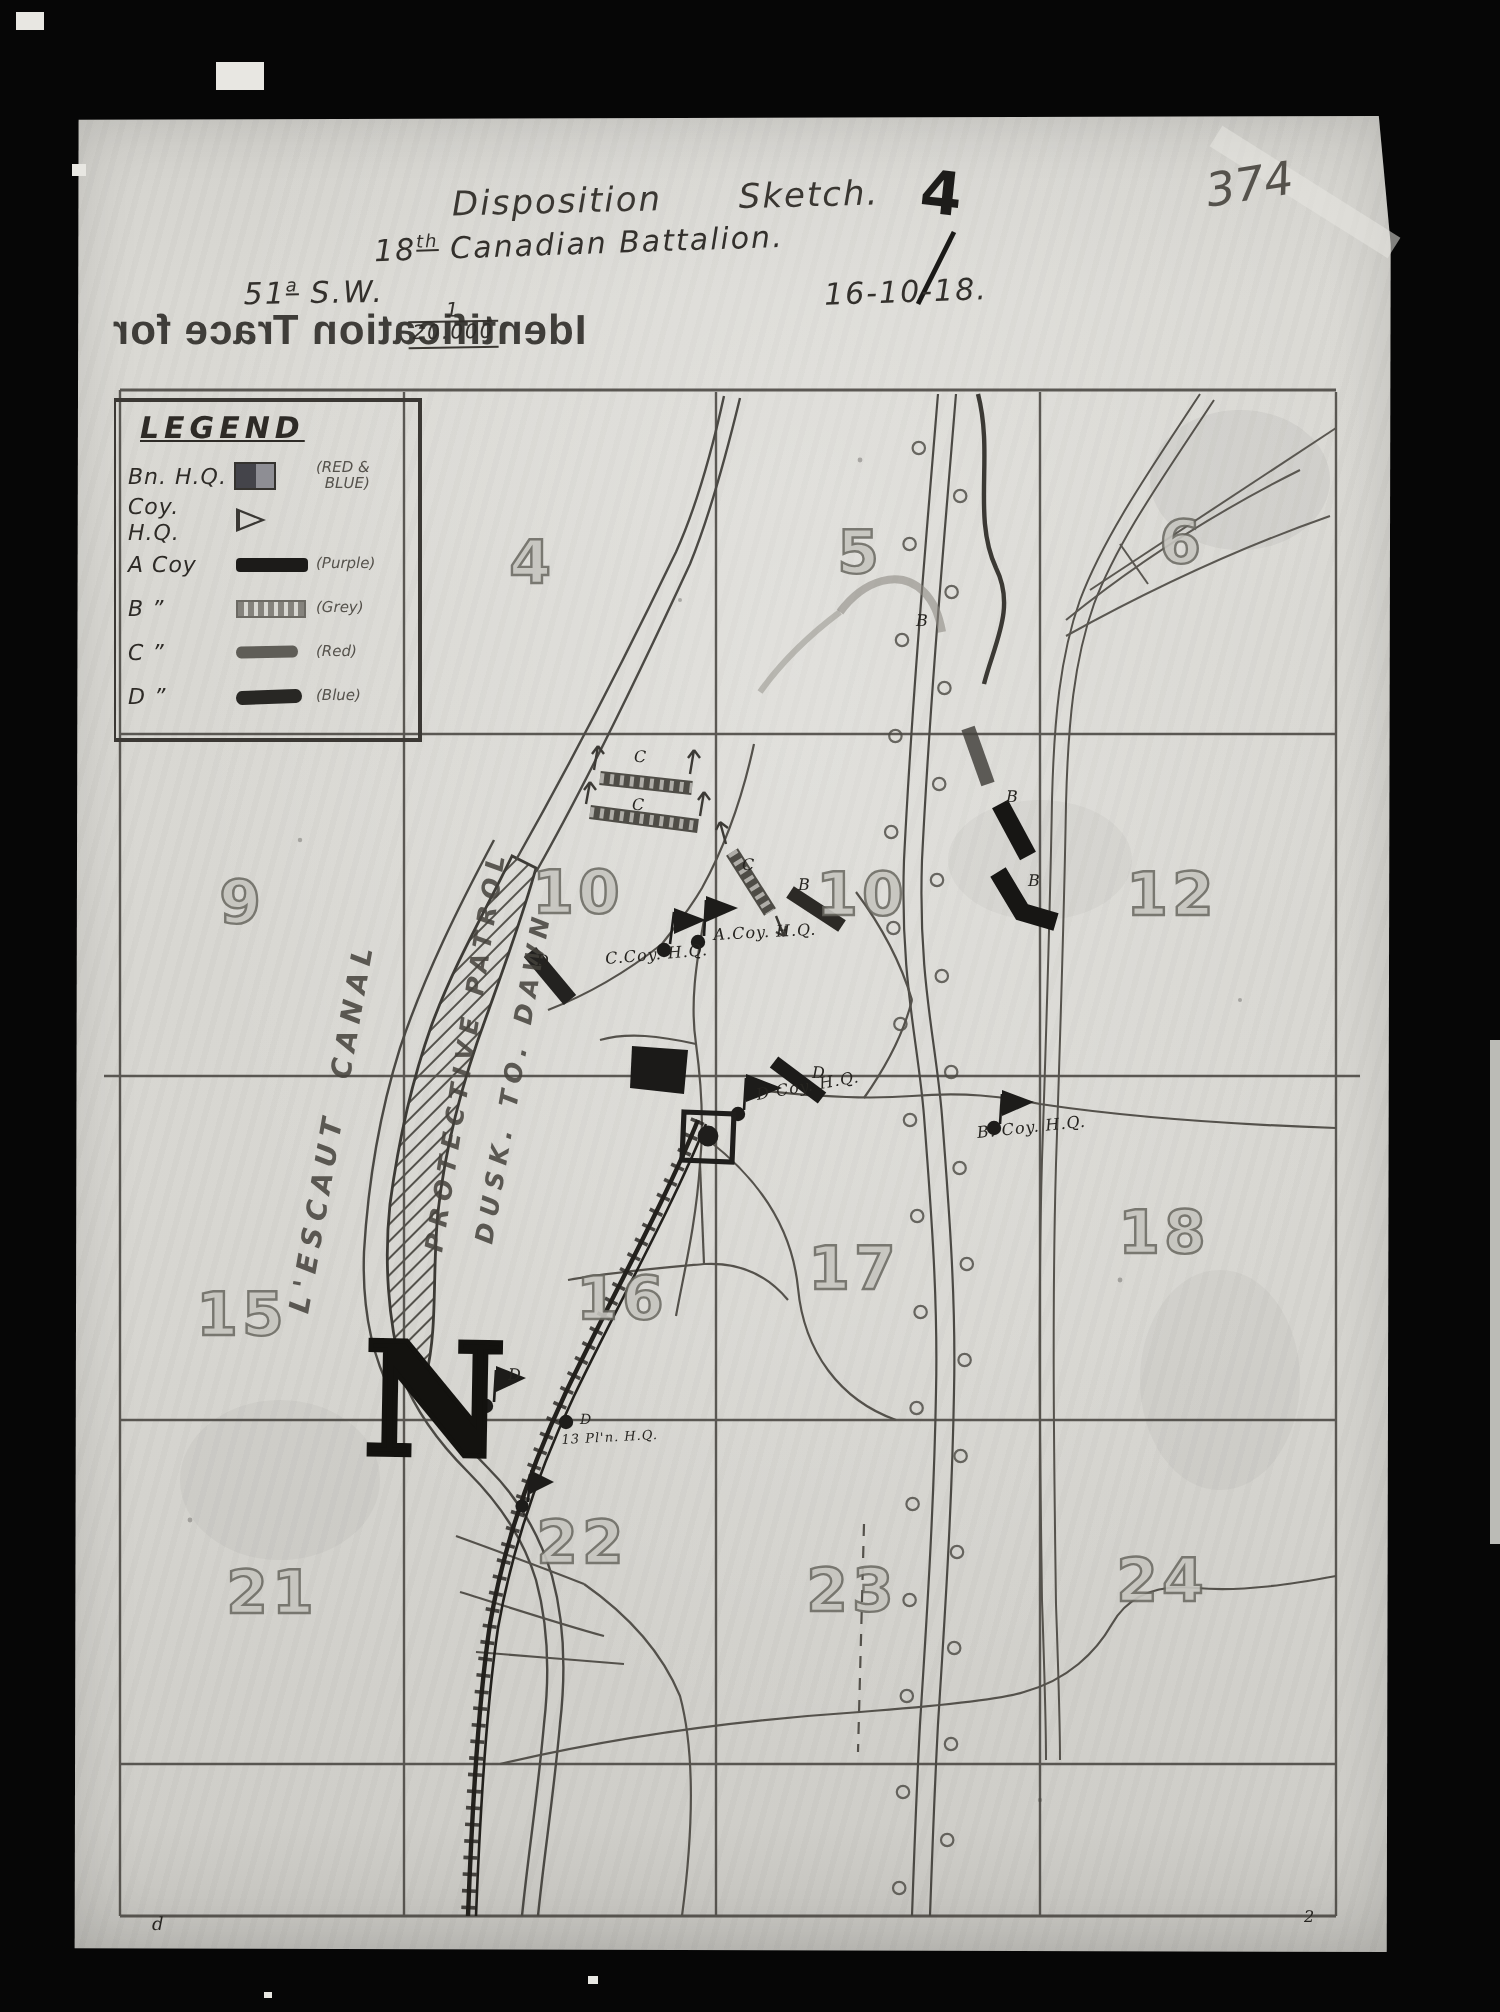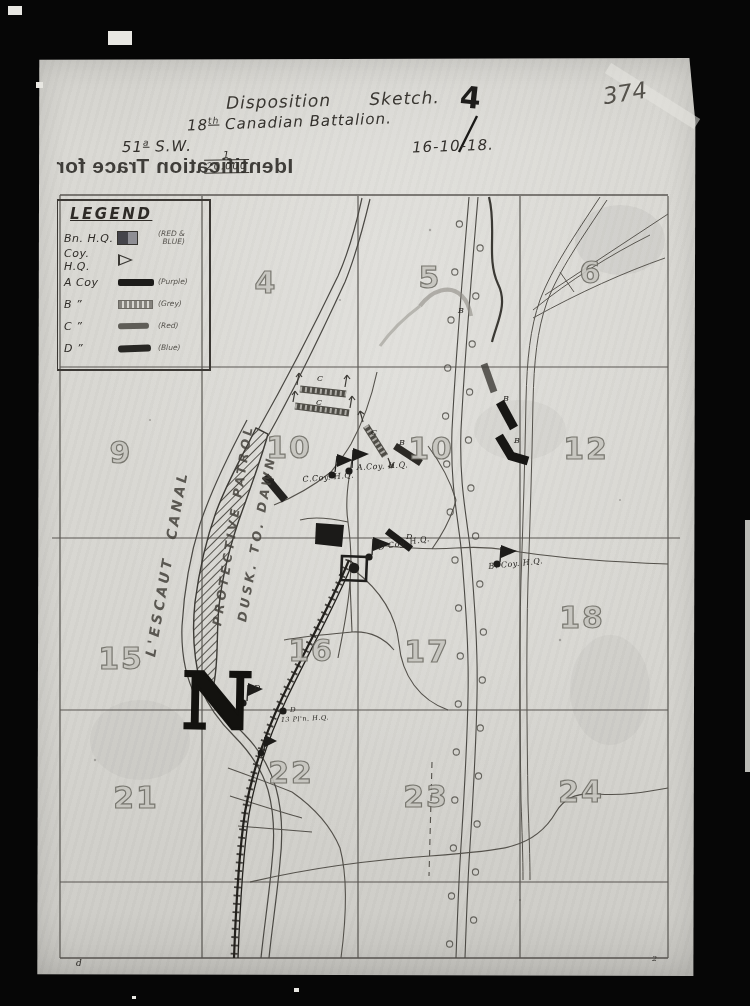--- a/index.html
+++ b/index.html
@@ -344,21 +344,21 @@
   <div id="grid-numbers">
       <div class="grid-num" style="left: 266px; top: 282px;">4</div>
       <div class="grid-num" style="left: 430px; top: 277px;">5</div>
       <div class="grid-num" style="left: 591px; top: 272px;">6</div>
       <div class="grid-num" style="left: 121px; top: 452px;">9</div>
       <div class="grid-num" style="left: 289px; top: 447px;">10</div>
       <div class="grid-num" style="left: 431px; top: 448px;">10</div>
       <div class="grid-num" style="left: 586px; top: 448px;">12</div>
       <div class="grid-num" style="left: 121px; top: 622px; margin-top: 36px;">15</div>
       <div class="grid-num" style="left: 267px; top: 650px; margin-left: 44px;">16</div>
-      <div class="grid-num" style="left: 427px; top: 651px;">17</div>
+      <div class="grid-num" style="left: 427px; top: 635px;">17</div>
       <div class="grid-num" style="left: 582px; top: 617px;">18</div>
       <div class="grid-num" style="left: 117px; top: 797px; margin-left: 19px;">21</div>
       <div class="grid-num" style="left: 291px; top: 772px;">22</div>
       <div class="grid-num" style="left: 426px; top: 796px;">23</div>
       <div class="grid-num" style="left: 581px; top: 791px;">24</div>
     </div>
   <div id="map-labels">
       <div class="map-label pencil-label" style="left: 158px; top: 642px; font-size: 14px; transform: rotate(-80deg);">L'ESCAUT  CANAL</div>
       <div class="map-label pencil-label" style="left: 224px; top: 612px; font-size: 12.5px; transform: rotate(-81deg);">PROTECTIVE PATROL</div>
       <div class="map-label pencil-label" style="left: 249px; top: 608px; font-size: 12.5px; transform: rotate(-80deg);">DUSK. TO. DAWN</div>

